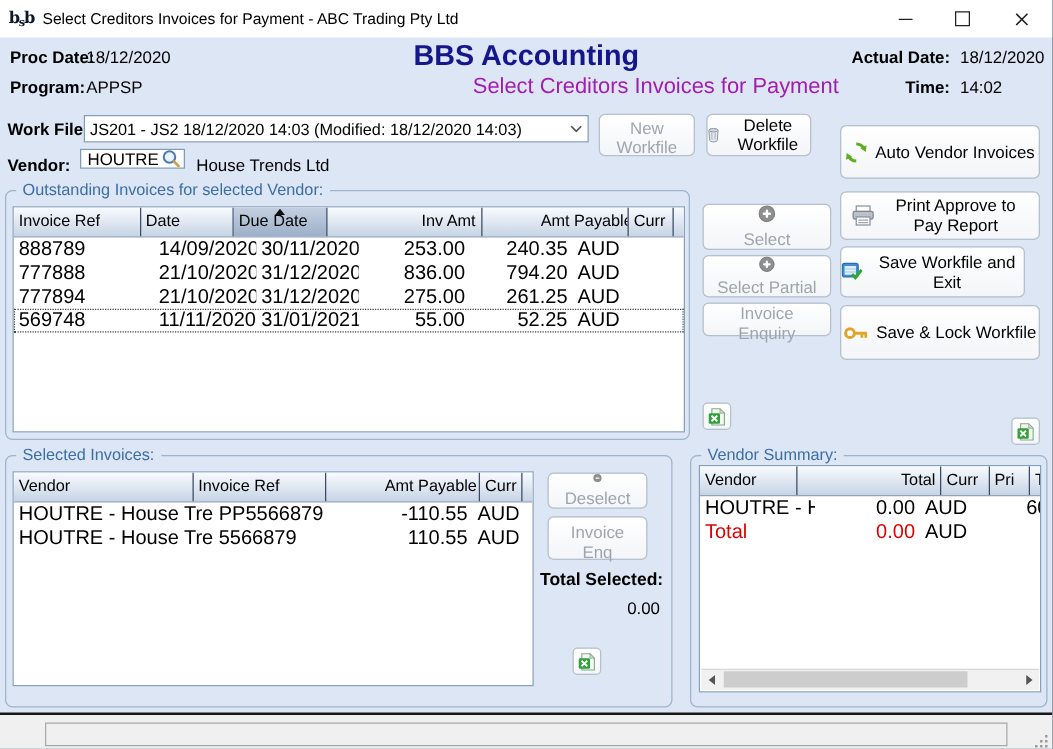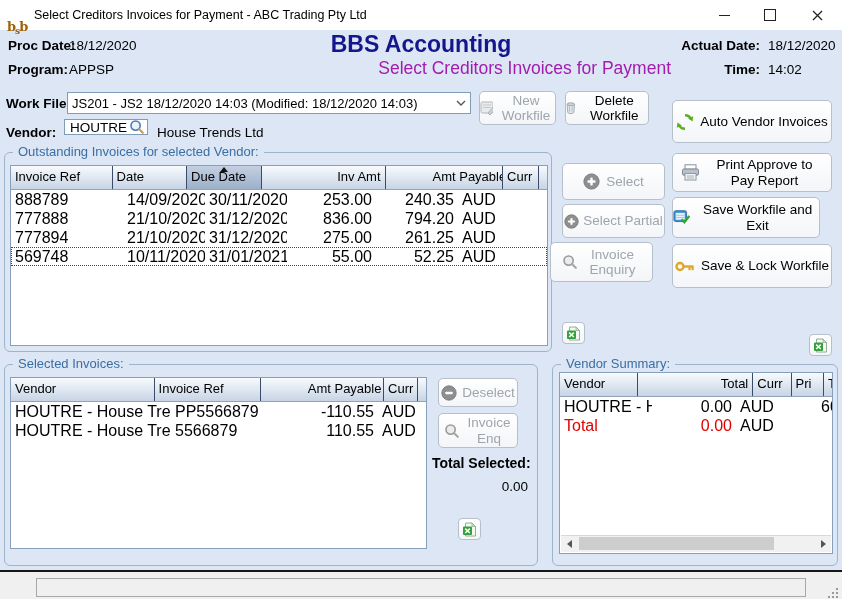--- a/index.html
+++ b/index.html
@@ -5,22 +5,22 @@
   html,body { margin:0; padding:0; background:#9aa5b1; }
   #win {
     position:relative; width:842px; height:599px; overflow:hidden;
     font-family:"Liberation Sans", sans-serif; background:#dce6f4;
     outline:1px solid #2e2e2e;
   }
   .abs { position:absolute; }
 
   
   .titlebar { left:0; top:0; width:842px; height:30px; background:#ffffff; }
-  .app-logo { left:7px; top:16px; width:22px; height:22px; font-family:"DejaVu Serif", serif;
-    font-weight:bold; font-size:13px; color:#a16207; line-height:22px; }
+  .app-logo { left:7px; top:4px; width:22px; height:22px; font-family:"DejaVu Serif", serif;
+    font-weight:bold; font-size:13px; color:#0f172a; line-height:22px; }
   .app-logo .lg-s { font-size:9px; position:relative; top:3px; left:-1px; }
   .app-logo .lg-b2 { position:relative; left:-2px; }
   .win-title { left:34px; top:0; height:30px; line-height:30px; font-size:12.5px; color:#000; white-space:nowrap; }
   .winctl { top:0; width:46px; height:30px; display:flex; align-items:center; justify-content:center; cursor:default; }
   .ctl-min { left:701px; } .ctl-max { left:747px; } .ctl-close { left:793px; width:49px; }
   .glyph-min { width:11px; height:0; border-top:1px solid #222; display:block; }
   .glyph-max { width:10px; height:10px; border:1px solid #222; display:block; }
 
   
   .lbl { font-size:13.5px; font-weight:bold; color:#000; white-space:nowrap; }
@@ -36,21 +36,21 @@
   .combo-arrow { width:18px; display:flex; align-items:center; justify-content:center; }
   .tinput { left:64px; top:119px; width:84px; height:16px; background:#fff; border:1px solid #7f9db9;
     box-sizing:border-box; display:flex; align-items:center; font-size:13.5px; padding:0 2px 0 5px; }
   .tinput span { flex:1; }
 
   
   .btn { background:linear-gradient(#ffffff,#f3f5f8); border:1px solid #b6c0cb; border-radius:5px;
     box-sizing:border-box; display:flex; align-items:center; justify-content:center; gap:6px;
     font-size:13.5px; color:#000; cursor:default; }
   .btn .blabel { text-align:center; line-height:1.12; }
-  .btn.disabled { color:#9fa5ad; }
+  .btn.disabled { color:#9fa5ad;flex-direction:column; }
   .btn-sm { width:23px; height:22px; background:linear-gradient(#ffffff,#f3f5f8);
     border:1px solid #b6c0cb; border-radius:4px; box-sizing:border-box;
     display:flex; align-items:center; justify-content:center; }
 
   
   .group { border:1px solid #9db4ca; border-radius:6px; box-sizing:border-box; }
   .group-label { position:absolute; top:-9px; left:8px; background:#dce6f4; padding:0 5px;
     color:#3a6ea5; font-size:13px; white-space:nowrap; }
 
   
@@ -202,21 +202,21 @@
       <div class="trow">
         <div class="td o-c0">777894</div>
         <div class="td o-c1">21/10/2020</div>
         <div class="td o-c2">31/12/2020</div>
         <div class="td o-c3 num">275.00</div>
         <div class="td o-c4 num">261.25</div>
         <div class="td o-c5">AUD</div>
       </div>
       <div class="trow focused">
         <div class="td o-c0">569748</div>
-        <div class="td o-c1">10/11/2020</div>
+        <div class="td o-c1">11/11/2020</div>
         <div class="td o-c2">31/01/2021</div>
         <div class="td o-c3 num">55.00</div>
         <div class="td o-c4 num">52.25</div>
         <div class="td o-c5">AUD</div>
       </div>
     </div>
   </div>
 
   <div class="abs btn disabled" style="left:562px;top:163px;width:103px;height:37px">
     <svg width="17" height="17" viewBox="0 0 17 17">
@@ -227,21 +227,21 @@
     <span class="blabel">Select</span>
   </div>
   <div class="abs btn disabled" style="left:562px;top:204px;width:103px;height:34px;gap:4px">
     <svg width="15" height="15" viewBox="0 0 17 17">
         <circle cx="8.5" cy="8.5" r="7.6" fill="#8f8f8f" stroke="#7a7a7a"></circle>
         <rect x="4.4" y="7.3" width="8.2" height="2.4" rx="1.2" fill="#fff"></rect>
         <rect x="7.3" y="4.4" width="2.4" height="8.2" rx="1.2" fill="#fff"></rect>
       </svg>
     <span class="blabel" style="white-space:nowrap">Select Partial</span>
   </div>
-  <div class="abs btn disabled" style="left:550px;top:242px;width:103px;height:40px">
+  <div class="abs btn disabled" style="left:562px;top:242px;width:103px;height:27px">
     <svg width="16" height="16" viewBox="0 0 16 16">
         <circle cx="6.6" cy="6.6" r="4.6" fill="#ececec" stroke="#9a9a9a" stroke-width="1.6"></circle>
         <line x1="10.2" y1="10.2" x2="13.8" y2="13.8" stroke="#a8a8a8" stroke-width="2.2" stroke-linecap="round"></line>
       </svg>
     <span class="blabel" style="width:58px">Invoice Enquiry</span>
   </div>
   <div class="abs btn-sm" style="left:562px;top:322px">
     <svg width="15" height="15" viewBox="0 0 15 15">
         <path d="M3.5 1h6.5l3.5 3.5V14H3.5z" fill="#f2faf2" stroke="#8aa58a" stroke-width="0.9"></path>
         <path d="M10 1l3.5 3.5H10z" fill="#cfe3cf" stroke="#8aa58a" stroke-width="0.7"></path>

